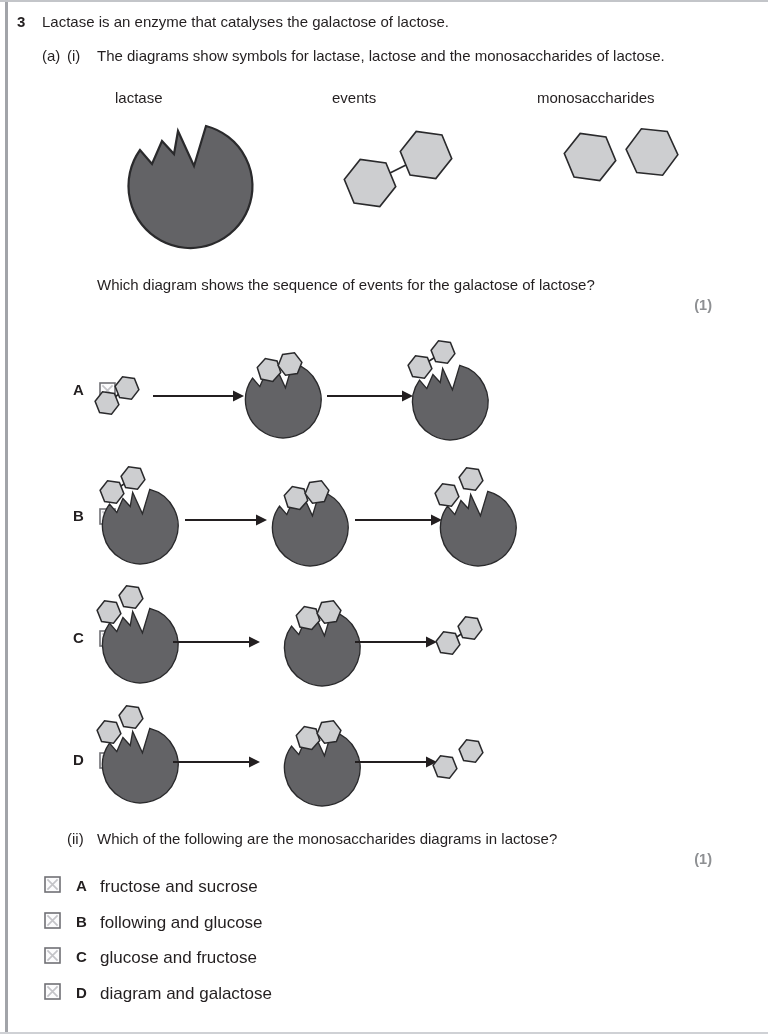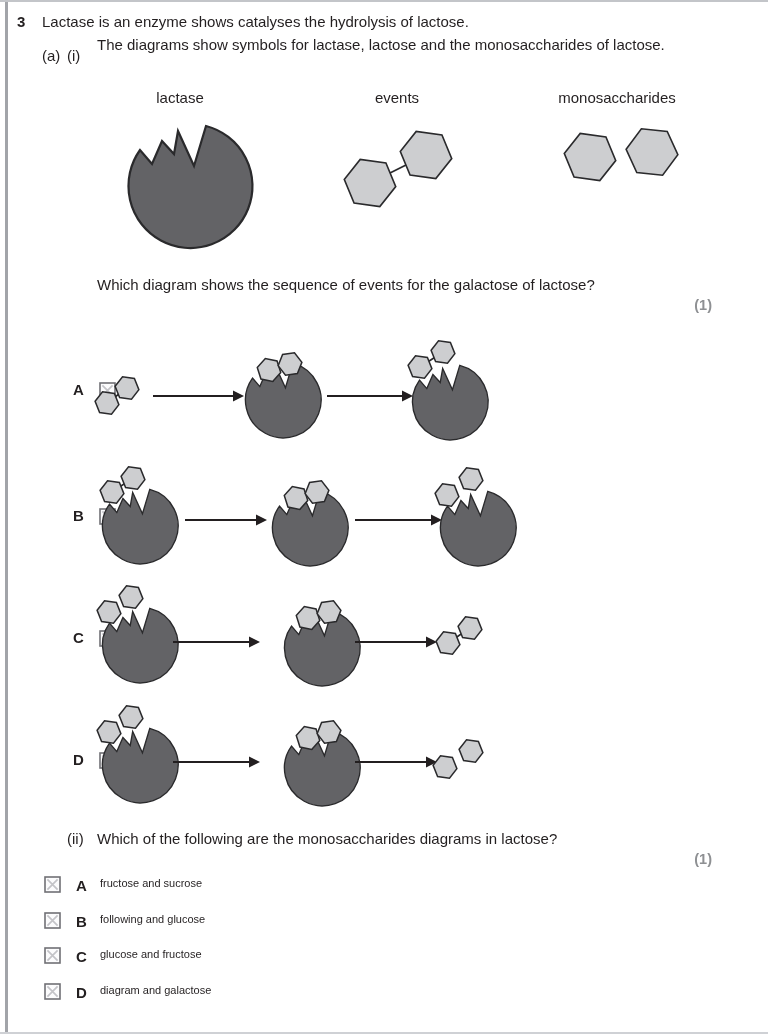--- a/index.html
+++ b/index.html
@@ -4,32 +4,32 @@
 <style>
   html,body { margin:0; padding:0; }
   body {
     width:768px; height:1034px; position:relative; background:#ffffff;
     font-family:"Liberation Sans", sans-serif; color:#231f20; overflow:hidden;
   }
   .abs { position:absolute; white-space:nowrap; }
   .txt { font-size:15px; line-height:18px; }
   .bold { font-weight:bold; }
   .marks { font-size:14.5px; font-weight:bold; color:#8e9093; text-align:right; width:112px; }
-  .symlabel { font-size:15px; text-align:center; }
+  .symlabel { font-size:15px; text-align:left; }
   .leftbar { left:5px; top:0; width:3px; height:1034px; background:#a2a4a9; }
   .topline { left:0; top:0; width:768px; height:2px; background:#c3c5c9; }
   .bottomline { left:0; bottom:0; width:768px; height:2px; background:#cfd1d5; }
   .optrow { position:absolute; left:40px; width:710px; }
   .optrow svg { position:absolute; left:55px; top:0; overflow:visible; }
   .cbx { position:absolute; width:17px; height:17px; display:inline-block; cursor:pointer; }
   .letter { position:absolute; font-size:15px; font-weight:bold; }
   .arw { stroke:#231f20; stroke-width:2; }
   .bond { stroke:#2a2a2c; stroke-width:1.6; }
   .mcii { position:absolute; left:44px; width:500px; height:20px; }
-  .mcii .mtext { position:absolute; left:56px; top:1px; font-size:11px; }
+  .mcii .mtext { position:absolute; left:56px; top:1px; font-size:17px; }
   .mcii .letter { left:32px; top:1px; }
 </style>
 </head>
 <body>
 
 <svg style="position:absolute;width:0;height:0" aria-hidden="true">
   <defs>
     <path id="enzyme-shape" d="M16,-60 L4,-20 L-12,-55 L-16,-32 L-28,-45 L-38,-22 L-50,-36 A62,62 0 1 0 16,-60 Z" fill="#636366" stroke="#2a2a2c" stroke-width="2.2"></path>
     <polygon id="hexL" points="-26,0 -13,-22 13,-22 26,0 13,22 -13,22" fill="#cdced0" stroke="#2a2a2c" stroke-width="1.6"></polygon>
     <polygon id="hexS" points="-12,0 -6,-10.5 6,-10.5 12,0 6,10.5 -6,10.5" fill="#cdced0" stroke="#2a2a2c" stroke-width="1.5"></polygon>
@@ -39,25 +39,25 @@
       <path d="M3.4,3.4 L13.6,13.6 M13.6,3.4 L3.4,13.6" stroke="#c4c4c8" stroke-width="1.7"></path>
     </g>
   </defs>
 </svg>
 
 <div class="abs leftbar"></div>
 <div class="abs topline"></div>
 <div class="abs bottomline"></div>
 
 <span class="abs txt bold" style="left:17px;top:13px">3</span>
-<span class="abs txt" style="left:42px;top:13px">Lactase is an enzyme shows catalyses the hydrolysis of lactose.</span>
+<span class="abs txt" style="left:42px;top:13px">Lactase is an enzyme that catalyses the galactose of lactose.</span>
 
 <span class="abs txt" style="left:42px;top:47px">(a)</span>
 <span class="abs txt" style="left:67px;top:47px">(i)</span>
-<span class="abs txt" style="left:97px;top:36px">The diagrams show symbols for lactase, lactose and the monosaccharides of lactose.</span>
+<span class="abs txt" style="left:97px;top:47px">The diagrams show symbols for lactase, lactose and the monosaccharides of lactose.</span>
 
 <span class="abs symlabel" style="left:115px;top:89px;width:130px">lactase</span>
 <span class="abs symlabel" style="left:332px;top:89px;width:130px">events</span>
 <span class="abs symlabel" style="left:537px;top:89px;width:160px">monosaccharides</span>
 
 <svg class="abs" style="left:0;top:105px;overflow:visible" width="768" height="160">
   <g>
     <use href="#enzyme-shape" transform="translate(190,81)"></use>
   </g>
   <g>

